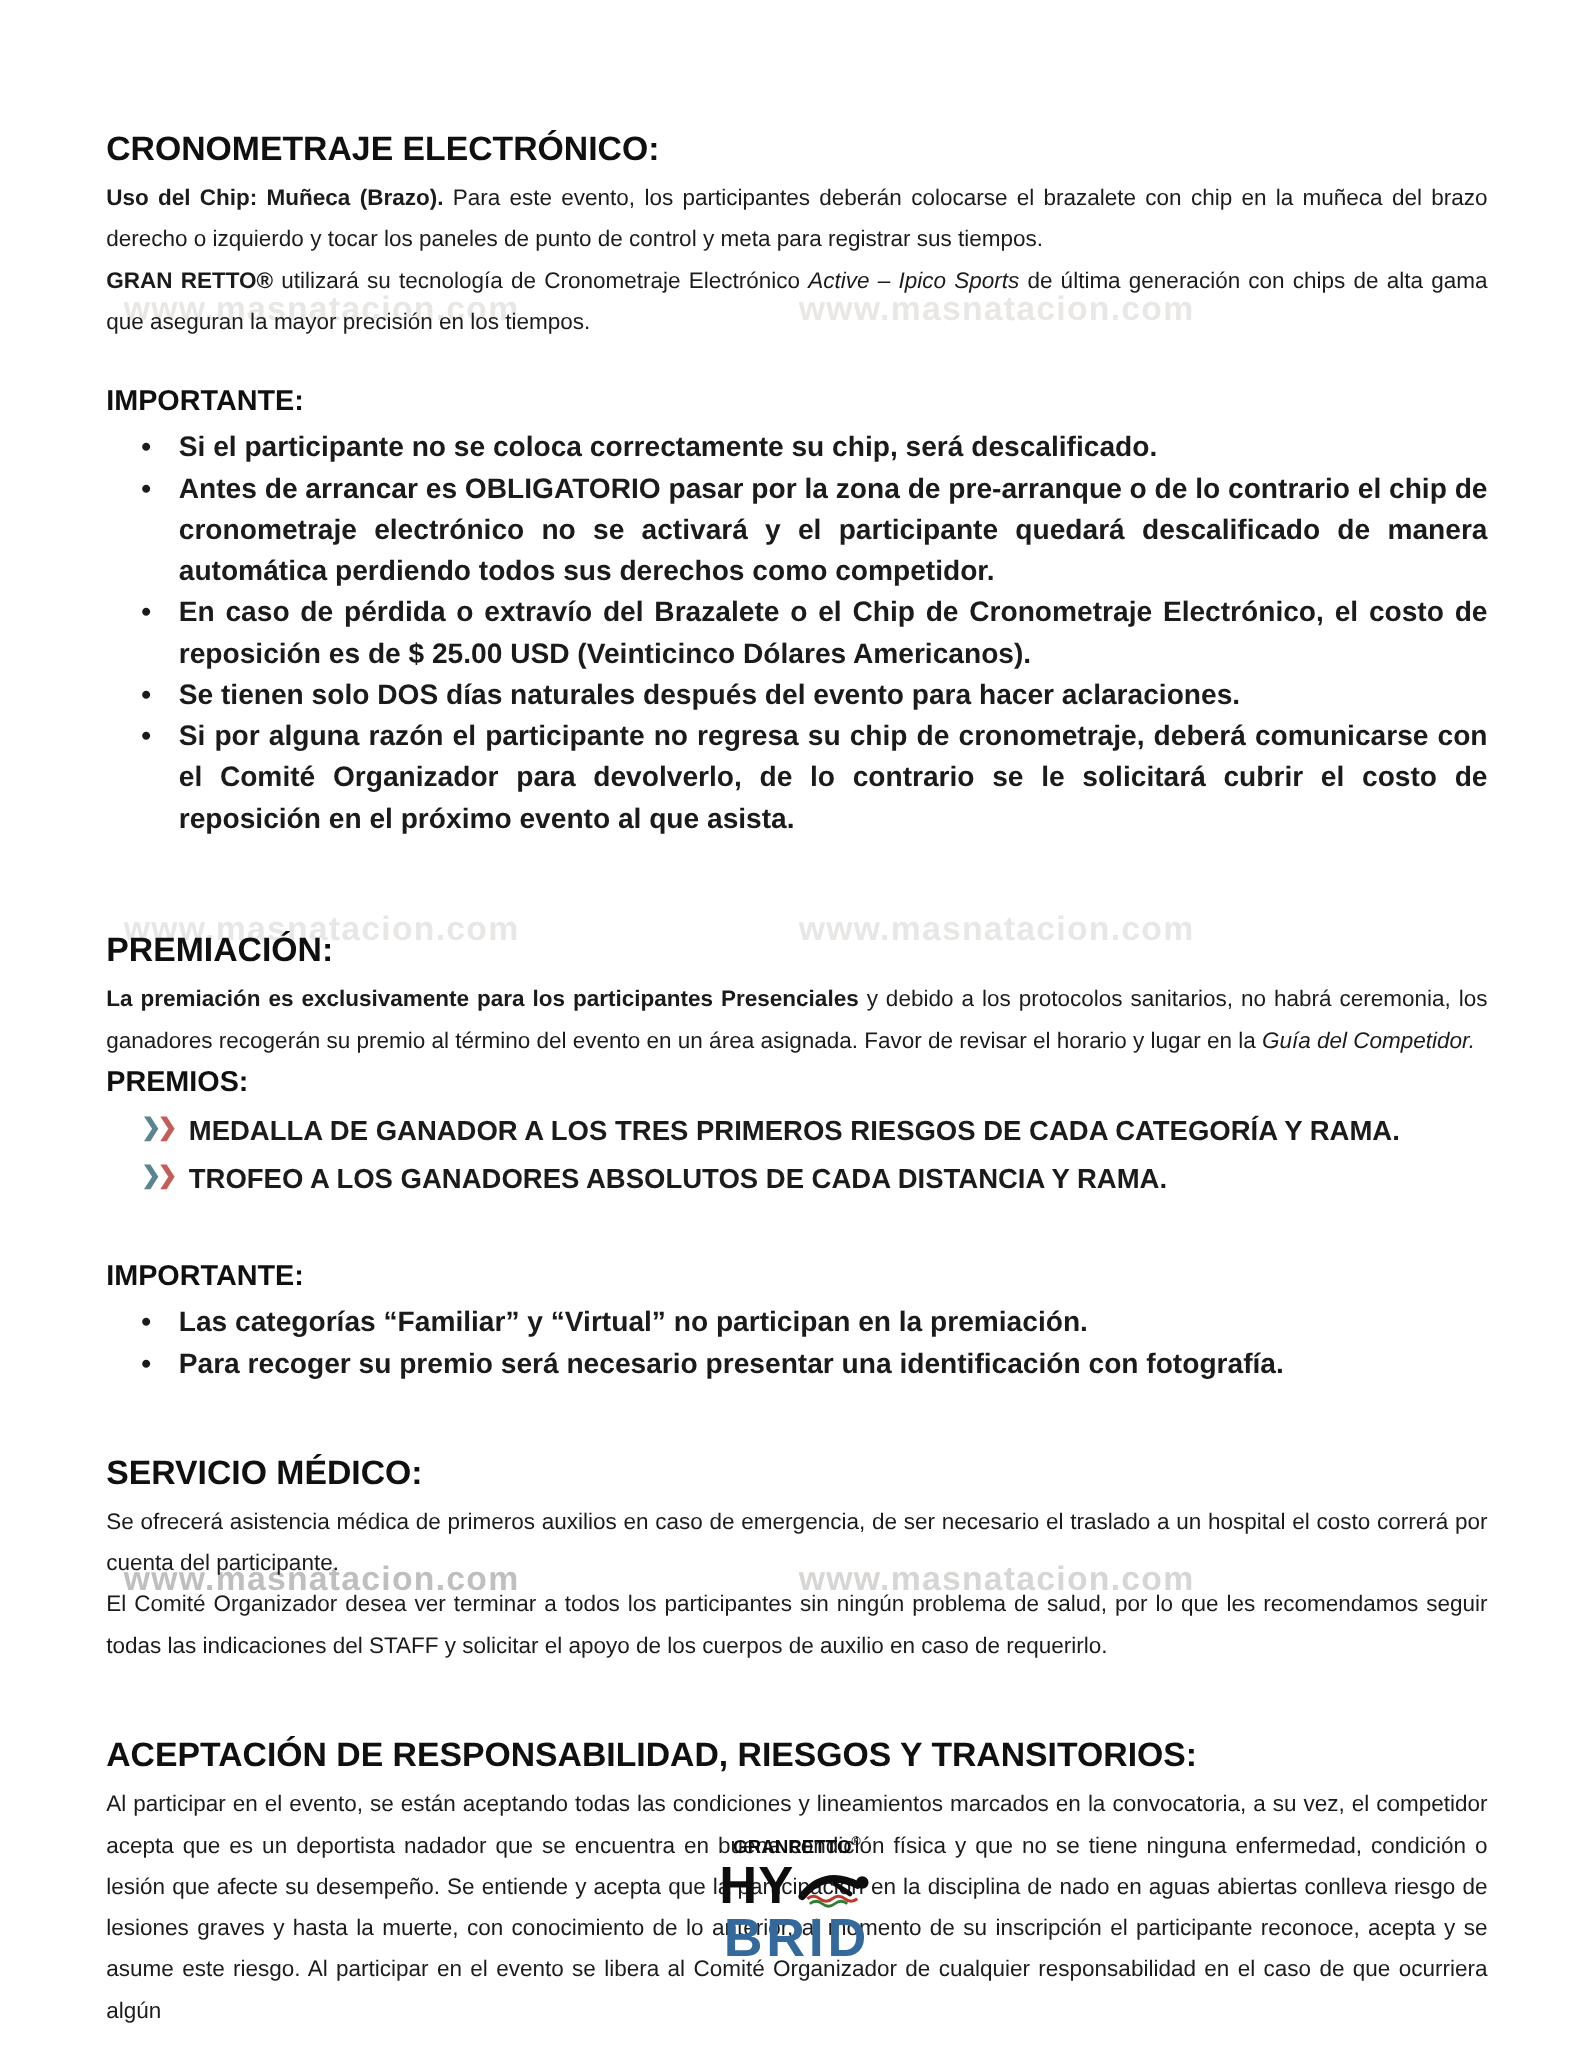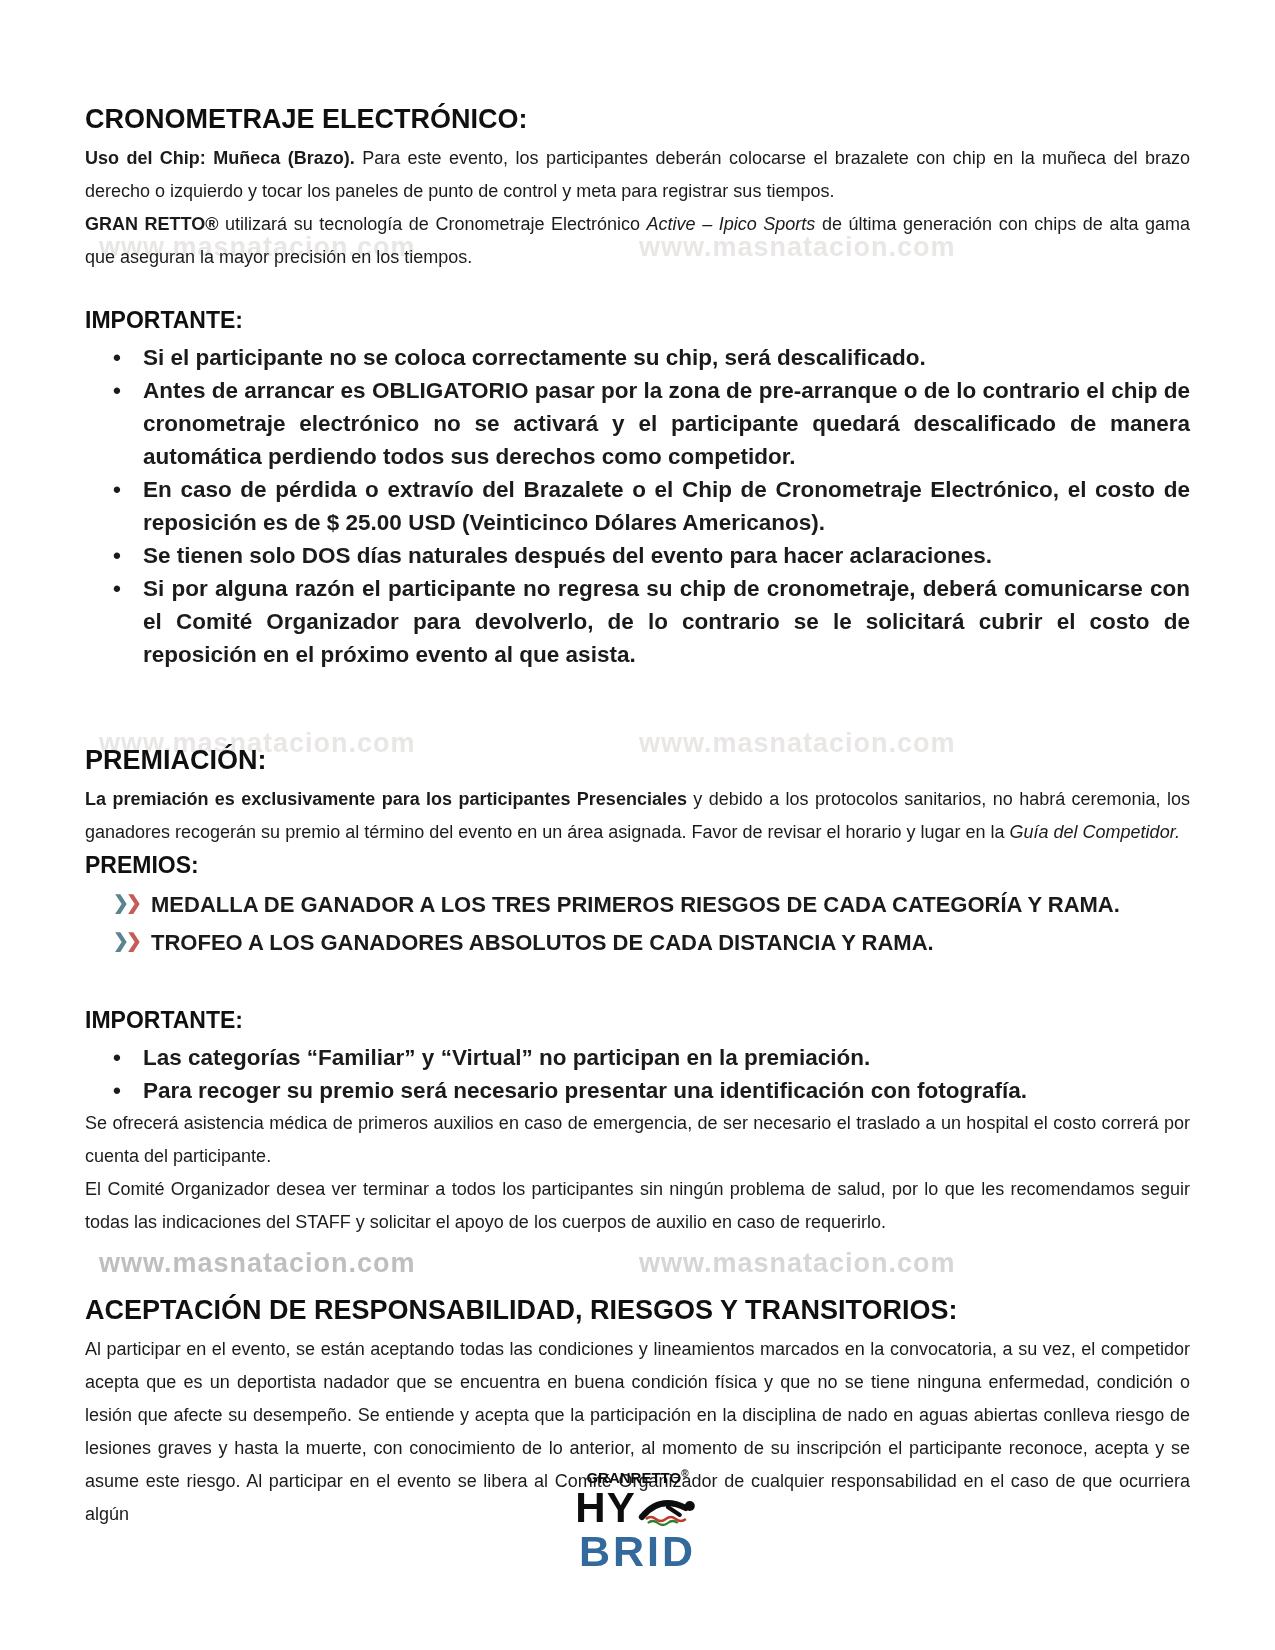--- a/index.html
+++ b/index.html
@@ -156,20 +156,21 @@
       <li>
           <span class="dot">•</span>
           <span class="txt">Las categorías “Familiar” y “Virtual” no participan en la premiación.</span>
         </li>
       <li>
           <span class="dot">•</span>
           <span class="txt">Para recoger su premio será necesario presentar una identificación con fotografía.</span>
         </li>
     </ul>
 
+    <h2 class="h1 gap-md2">SERVICIO MÉDICO:</h2>
     <p class="body">Se ofrecerá asistencia médica de primeros auxilios en caso de emergencia, de ser necesario el traslado a un hospital el costo correrá por cuenta del participante.</p>
     <p class="body">El Comité Organizador desea ver terminar a todos los participantes sin ningún problema de salud, por lo que les recomendamos seguir todas las indicaciones del STAFF y solicitar el apoyo de los cuerpos de auxilio en caso de requerirlo.</p>
 
     <h2 class="h1 gap-md2">ACEPTACIÓN DE RESPONSABILIDAD, RIESGOS Y TRANSITORIOS:</h2>
     <p class="body">Al participar en el evento, se están aceptando todas las condiciones y lineamientos marcados en la convocatoria, a su vez, el competidor acepta que es un deportista nadador que se encuentra en buena condición física y que no se tiene ninguna enfermedad, condición o lesión que afecte su desempeño. Se entiende y acepta que la participación en la disciplina de nado en aguas abiertas conlleva riesgo de lesiones graves y hasta la muerte, con conocimiento de lo anterior, al momento de su inscripción el participante reconoce, acepta y se asume este riesgo. Al participar en el evento se libera al Comité Organizador de cualquier responsabilidad en el caso de que ocurriera algún</p>
 
   </div>
 
   <div class="logo">
     <div class="logo-brand"><span>GRANRETTO</span><span class="reg">®</span></div>

